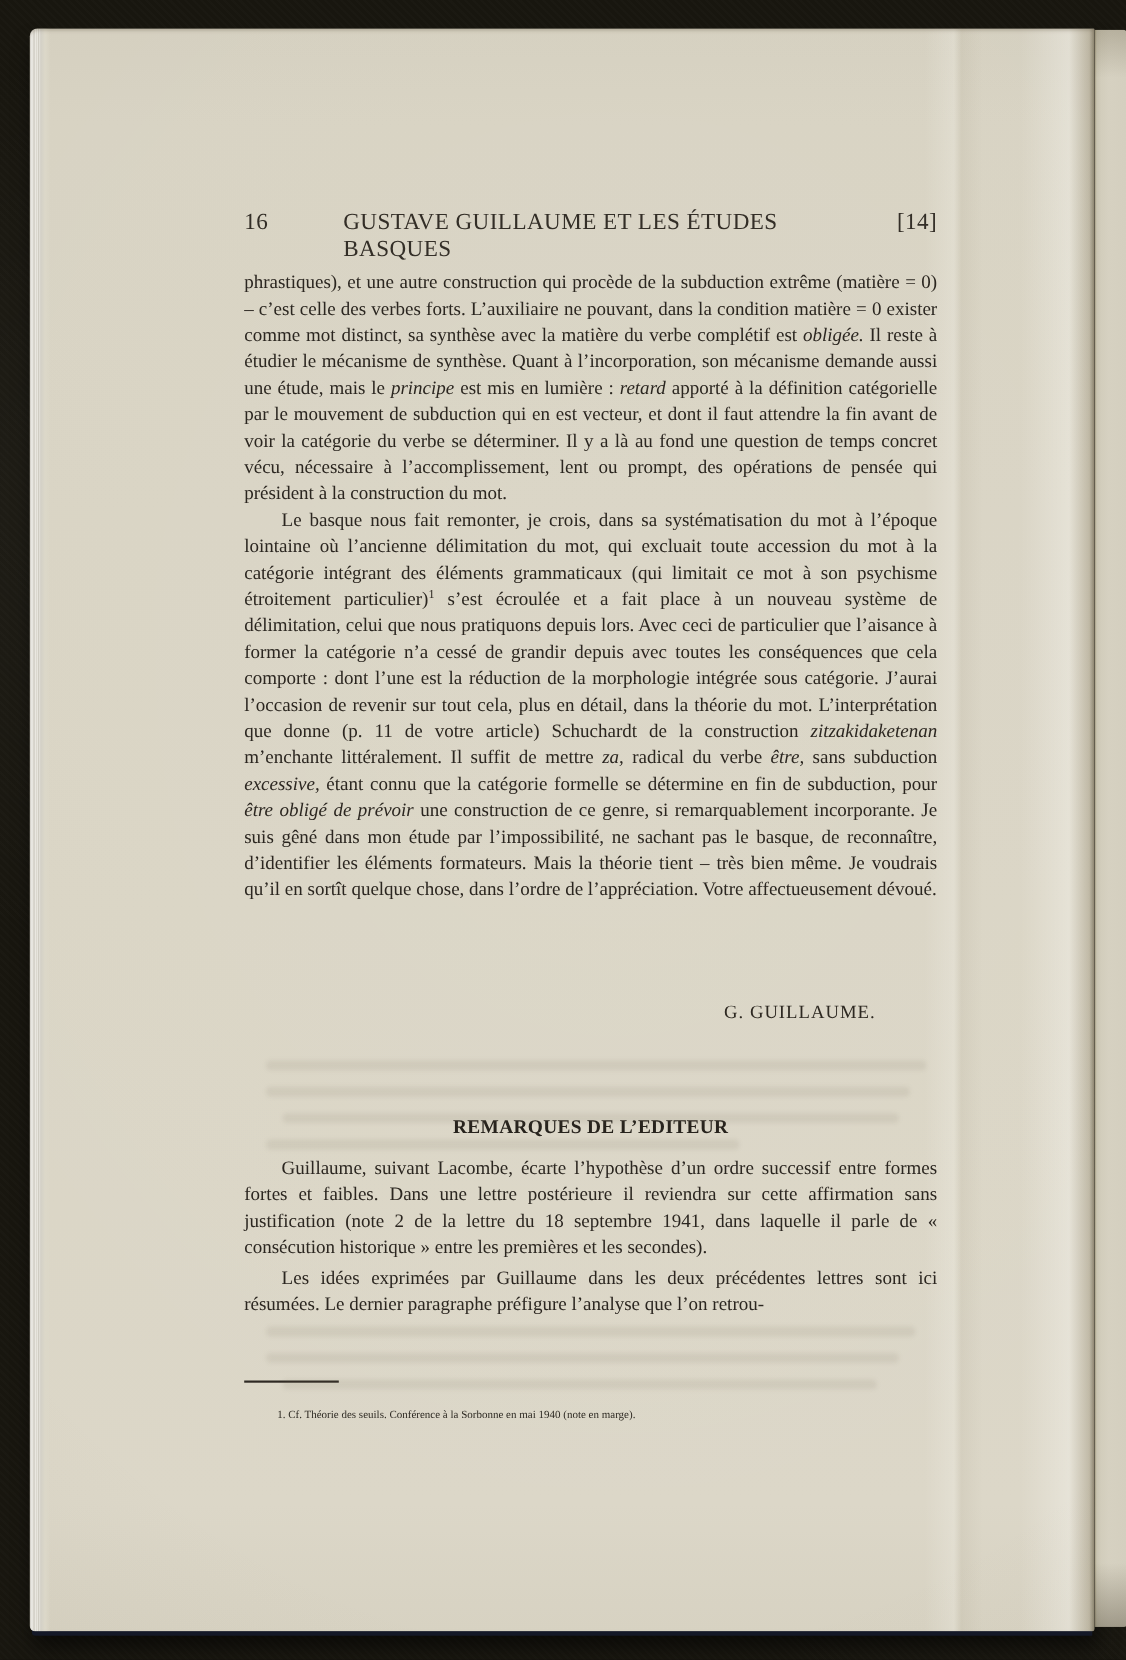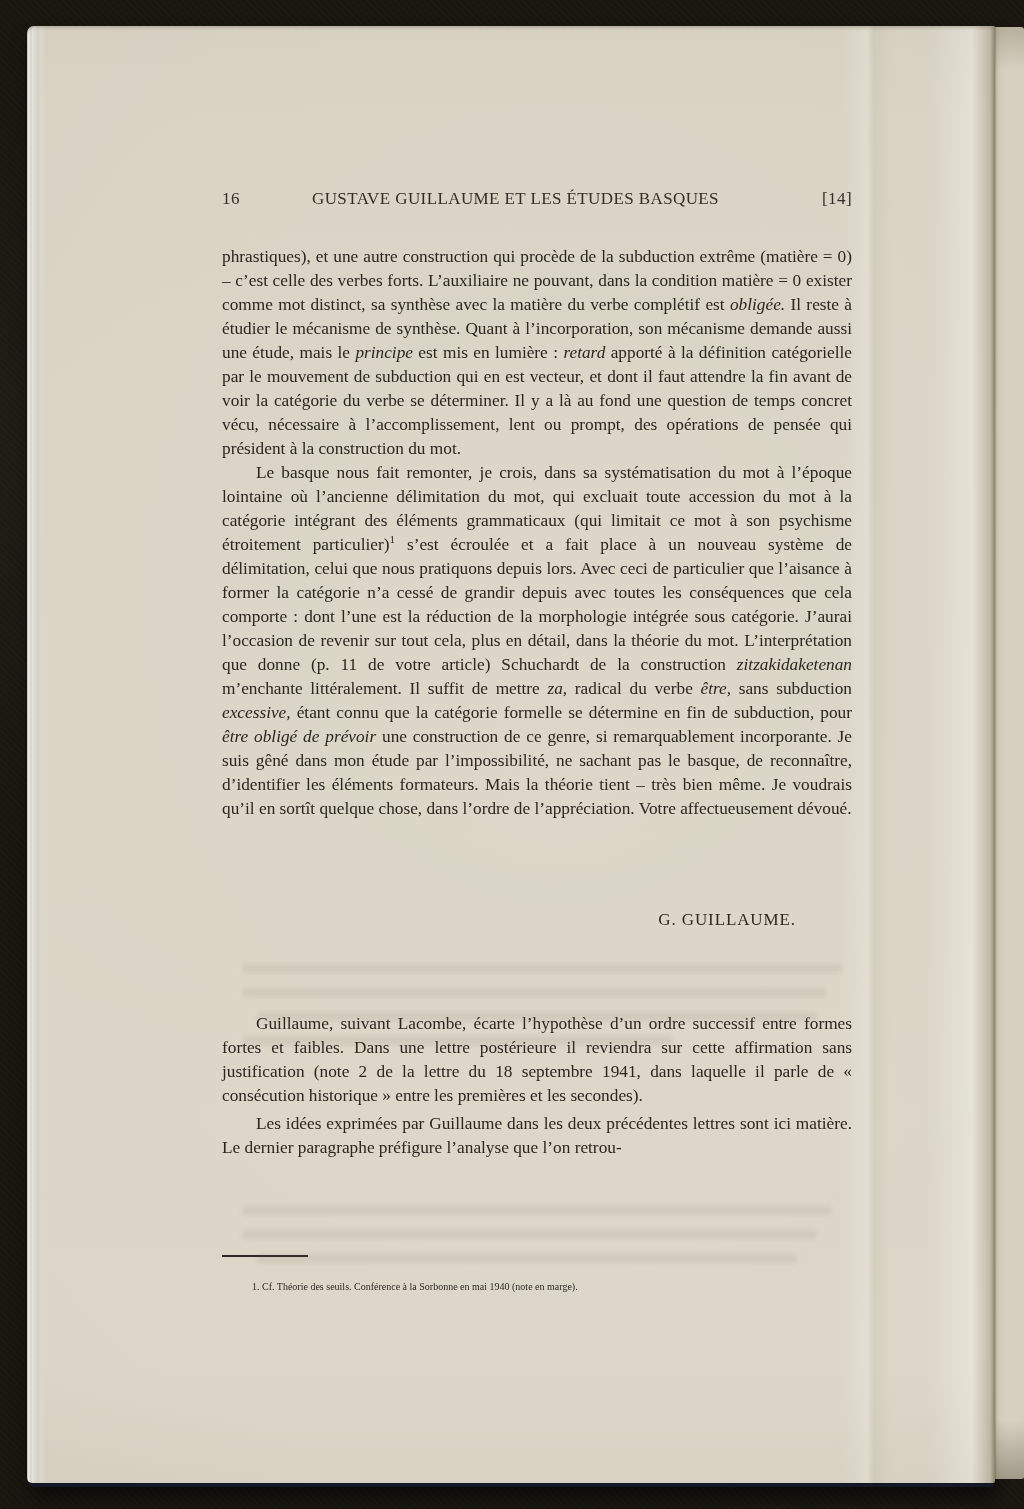--- a/index.html
+++ b/index.html
@@ -43,21 +43,21 @@
     position:absolute;left:995px;top:27px;width:29px;height:1452px;
     background-image:
       linear-gradient(180deg,rgba(90,80,55,0.25) 0%,rgba(0,0,0,0) 3%,rgba(0,0,0,0) 96%,rgba(60,52,34,0.35) 100%),
       linear-gradient(90deg,#9d9478 0px,#c9c4b1 2px,#d2cdbc 6px,#d6d1c1 13px,#d4cfbf 100%);
     border-radius:0 3px 2px 0;
   }
   
   .running-head{
     position:absolute;left:195px;top:163px;width:630px;
     display:flex;align-items:baseline;
-    font-size:17px;letter-spacing:0.4px;color:#332e27;
+    font-size:21px;letter-spacing:0.4px;color:#332e27;
   }
   .running-head .folio-l{width:90px;text-align:left;}
   .running-head .title{flex:1;text-align:left;}
   .running-head .folio-r{width:90px;text-align:right;}
 
   .letter-body{
     position:absolute;left:195px;top:219px;width:630px;
     font-size:17.3px;line-height:24px;text-align:justify;
   }
   .para{margin:0;}
@@ -112,22 +112,23 @@
     </div>
 
     <div class="letter-body">
       <p class="para"><span>phrastiques), et une autre construction qui procède de la subduction extrême (matière = 0) – c’est celle des verbes forts. L’auxiliaire ne pouvant, dans la condition matière = 0 exister comme mot distinct, sa synthèse avec la matière du verbe complétif est </span><i>obligée.</i><span> Il reste à étudier le mécanisme de synthèse. Quant à l’incorporation, son mécanisme demande aussi une étude, mais le </span><i>principe</i><span> est mis en lumière : </span><i>retard</i><span> apporté à la définition catégorielle par le mouvement de subduction qui en est vecteur, et dont il faut attendre la fin avant de voir la catégorie du verbe se déterminer. Il y a là au fond une question de temps concret vécu, nécessaire à l’accomplissement, lent ou prompt, des opérations de pensée qui président à la construction du mot.</span></p>
       <p class="para indent"><span>Le basque nous fait remonter, je crois, dans sa systématisation du mot à l’époque lointaine où l’ancienne délimitation du mot, qui excluait toute accession du mot à la catégorie intégrant des éléments grammaticaux (qui limitait ce mot à son psychisme étroitement particulier)</span><sup>1</sup><span> s’est écroulée et a fait place à un nouveau système de délimitation, celui que nous pratiquons depuis lors. Avec ceci de particulier que l’aisance à former la catégorie n’a cessé de grandir depuis avec toutes les conséquences que cela comporte : dont l’une est la réduction de la morphologie intégrée sous catégorie. J’aurai l’occasion de revenir sur tout cela, plus en détail, dans la théorie du mot. L’interprétation que donne (p. 11 de votre article) Schuchardt de la construction </span><i>zitzakidaketenan</i><span> m’enchante littéralement. Il suffit de mettre </span><i>za,</i><span> radical du verbe </span><i>être,</i><span> sans subduction </span><i>excessive,</i><span> étant connu que la catégorie formelle se détermine en fin de subduction, pour </span><i>être obligé de prévoir</i><span> une construction de ce genre, si remarquablement incorporante. Je suis gêné dans mon étude par l’impossibilité, ne sachant pas le basque, de reconnaître, d’identifier les éléments formateurs. Mais la théorie tient – très bien même. Je voudrais qu’il en sortît quelque chose, dans l’ordre de l’appréciation. Votre affectueusement dévoué.</span></p>
     </div>
 
     <div class="signature">G. GUILLAUME.</div>
 
     <div class="editor">
+      <h2>REMARQUES DE L’EDITEUR</h2>
       <p class="para indent"><span>Guillaume, suivant Lacombe, écarte l’hypothèse d’un ordre successif entre formes fortes et faibles. Dans une lettre postérieure il reviendra sur cette affirmation sans justification (note 2 de la lettre du 18 septembre 1941, dans laquelle il parle de « consécution historique » entre les premières et les secondes).</span></p>
-      <p class="para indent"><span>Les idées exprimées par Guillaume dans les deux précédentes lettres sont ici matière. Le dernier paragraphe préfigure l’analyse que l’on retrou-</span></p>
+      <p class="para indent"><span>Les idées exprimées par Guillaume dans les deux précédentes lettres sont ici résumées. Le dernier paragraphe préfigure l’analyse que l’on retrou-</span></p>
     </div>
 
     <div class="footnote-rule"></div>
     <p class="footnote">1. Cf. Théorie des seuils. Conférence à la Sorbonne en mai 1940 (note en marge).</p>
 
     <div class="ghost g1"></div>
     <div class="ghost g2"></div>
     <div class="ghost g3"></div>
     <div class="ghost g4"></div>
     <div class="ghost g5"></div>

